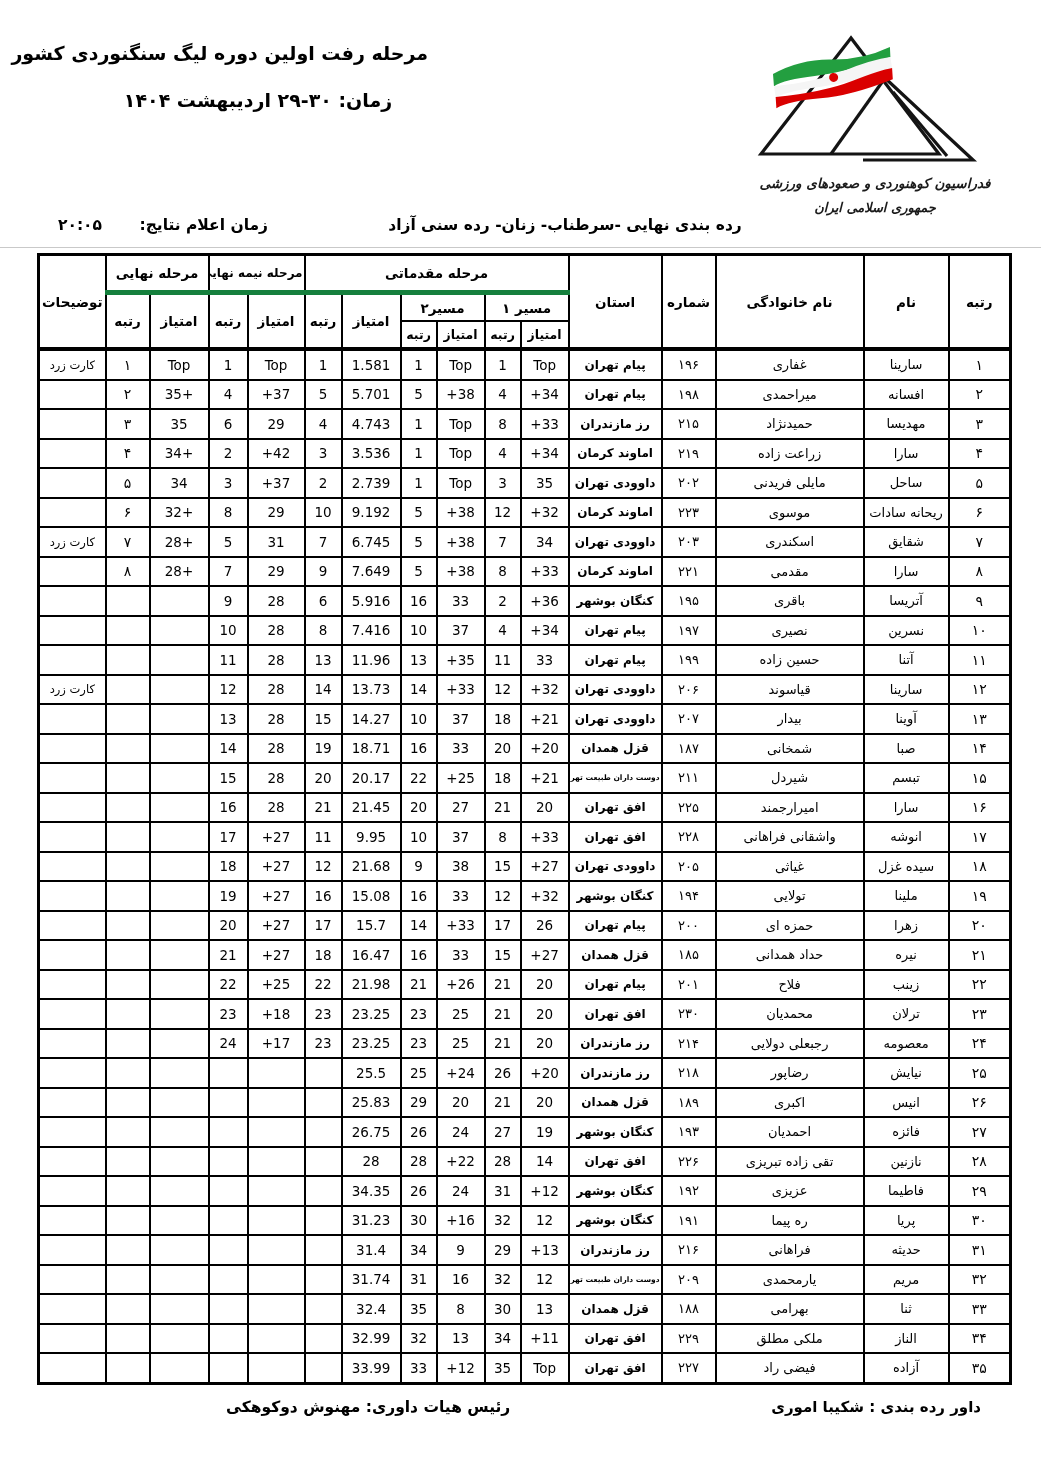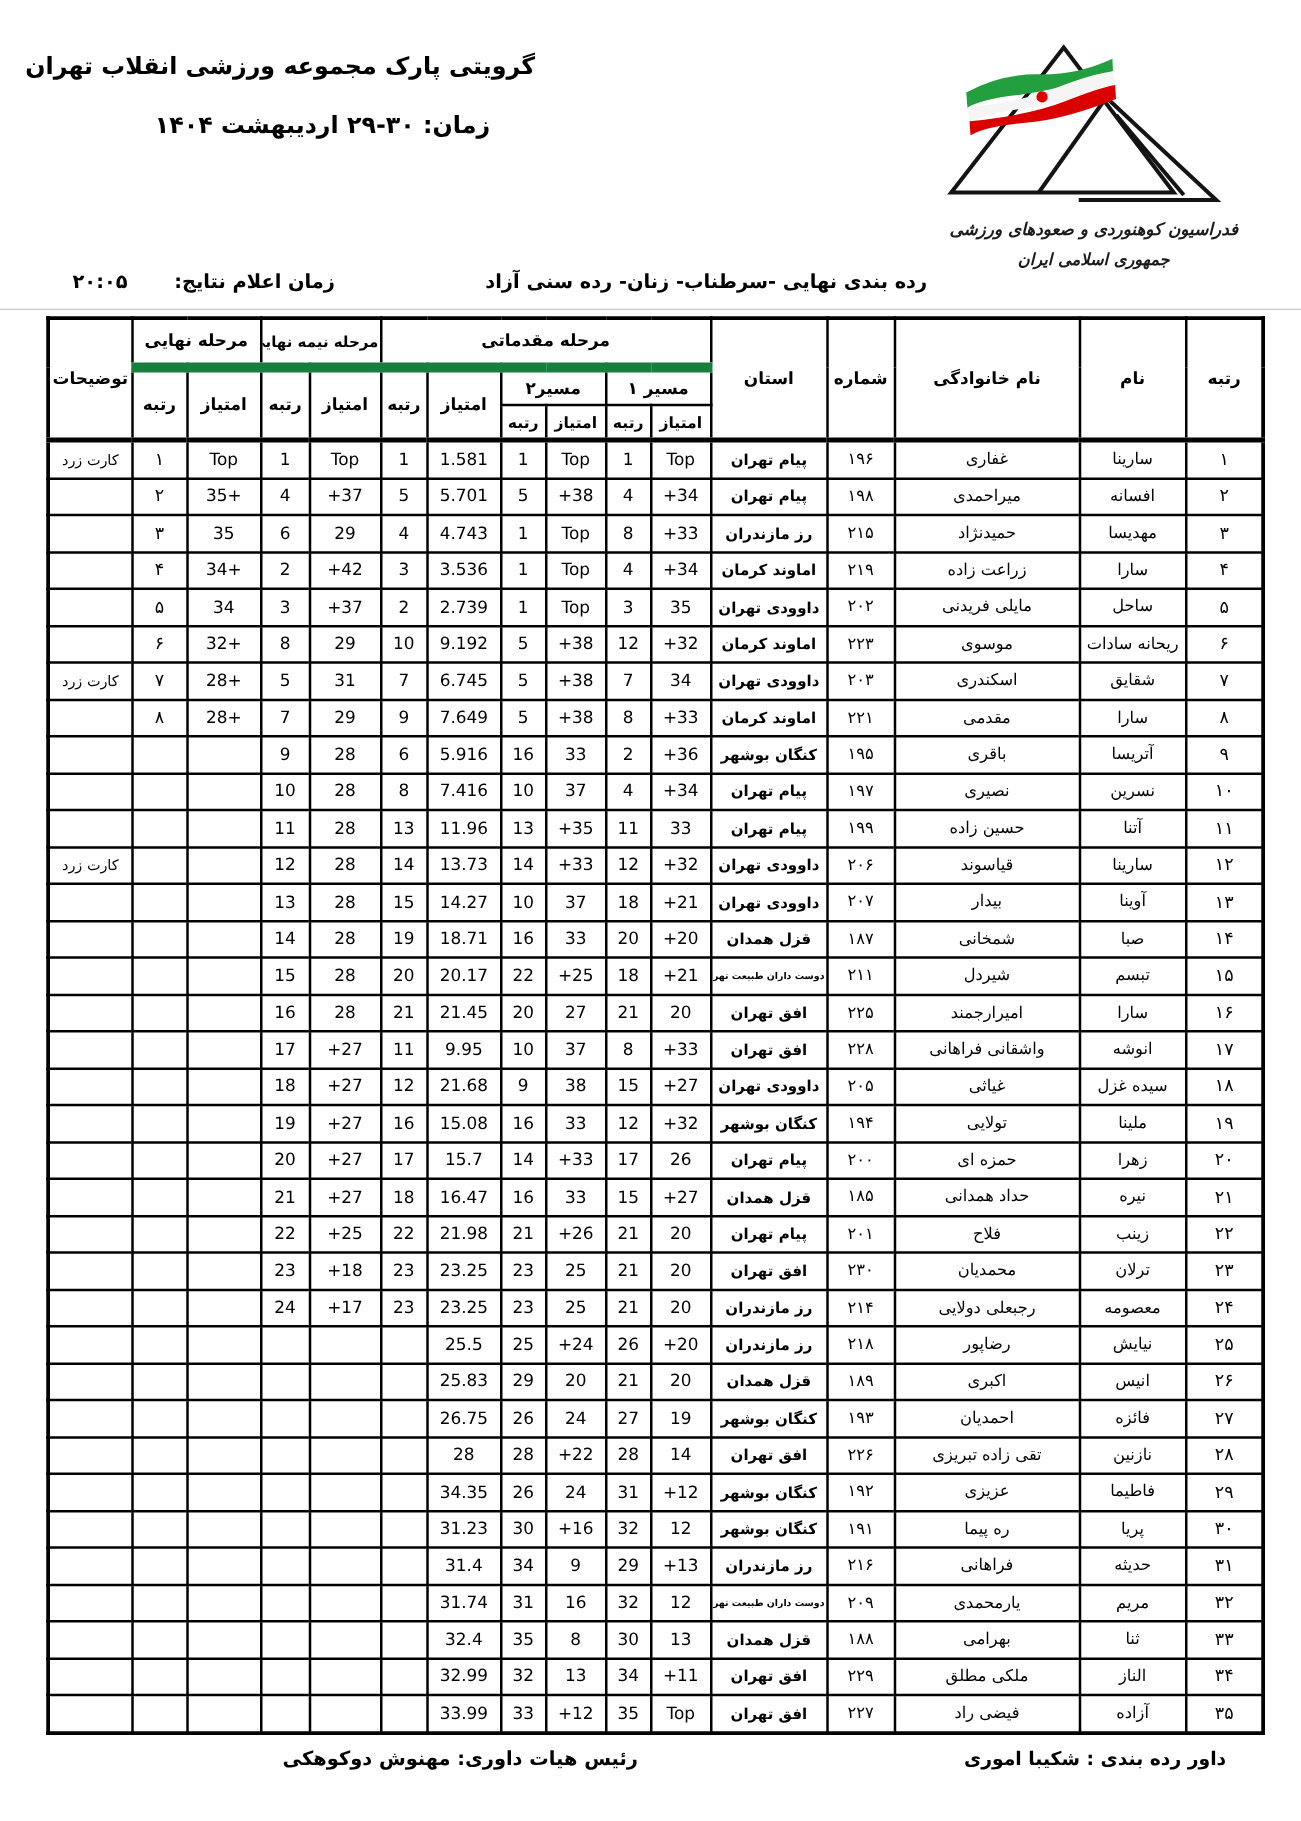--- a/index.html
+++ b/index.html
@@ -19,41 +19,41 @@
   
   .tablewrap{position:absolute;top:253px;left:37px;width:967px;}
   table{border-collapse:collapse;table-layout:fixed;width:967px;direction:rtl;
         border:3px solid #000;}
   th,td{border:2px solid #000;text-align:center;vertical-align:middle;padding:0 1px;
         overflow:hidden;white-space:nowrap;}
   thead th{font-weight:bold;font-size:13.5px;}
   thead tr:first-child th{height:34px;}
   thead tr:nth-child(2) th{height:25px;}
   thead tr:nth-child(3) th{height:25px;font-size:12.5px;}
-  th.group{border-bottom:8px solid #15803d;}
+  th.group{border-bottom:5px solid #15803d;}
   th.semi-h{font-size:12px;letter-spacing:-0.5px;}
   tbody tr:first-child td{border-top:4px solid #000;}
   tbody td{height:27.5px;font-size:13px;}
   td.c-num{direction:ltr;font-size:13.5px;}
   td.c-rank{font-size:14px;}
   td.c-number{font-size:13px;}
   td.c-name,td.c-family{font-size:13px;}
   td.c-province{font-size:12px;font-weight:bold;}
   td.c-province.tiny{font-size:7.5px;}
   td.c-notes{font-size:11.5px;}
 
   
   .foot-right{position:absolute;top:1398px;right:60px;font-size:15px;font-weight:bold;direction:rtl;text-align:center;}
   .foot-center{position:absolute;top:1398px;left:226px;font-size:15.5px;font-weight:bold;direction:rtl;}
 </style>
 </head>
 <body>
 
 <div class="titles">
-  <p>گرویتی پارک مجموعه ورزشی انقلاب تهران</p>
+  <p>مرحله رفت اولین دوره لیگ سنگنوردی کشور</p>
   <p>زمان: ۳۰-۲۹ اردیبهشت ۱۴۰۴</p>
 </div>
 
 <svg class="logo" viewBox="0 0 280 195" xmlns="http://www.w3.org/2000/svg">
   <g fill="none" stroke="#141414" stroke-width="3.2" stroke-linejoin="miter">
     <path d="M116 12 L26 128 L204 128 Z"></path>
     <path d="M150 52 L96 128"></path>
     <path d="M150 52 L238 134 L128 134"></path>
     <path d="M158 66 L212 130"></path>
   </g>

